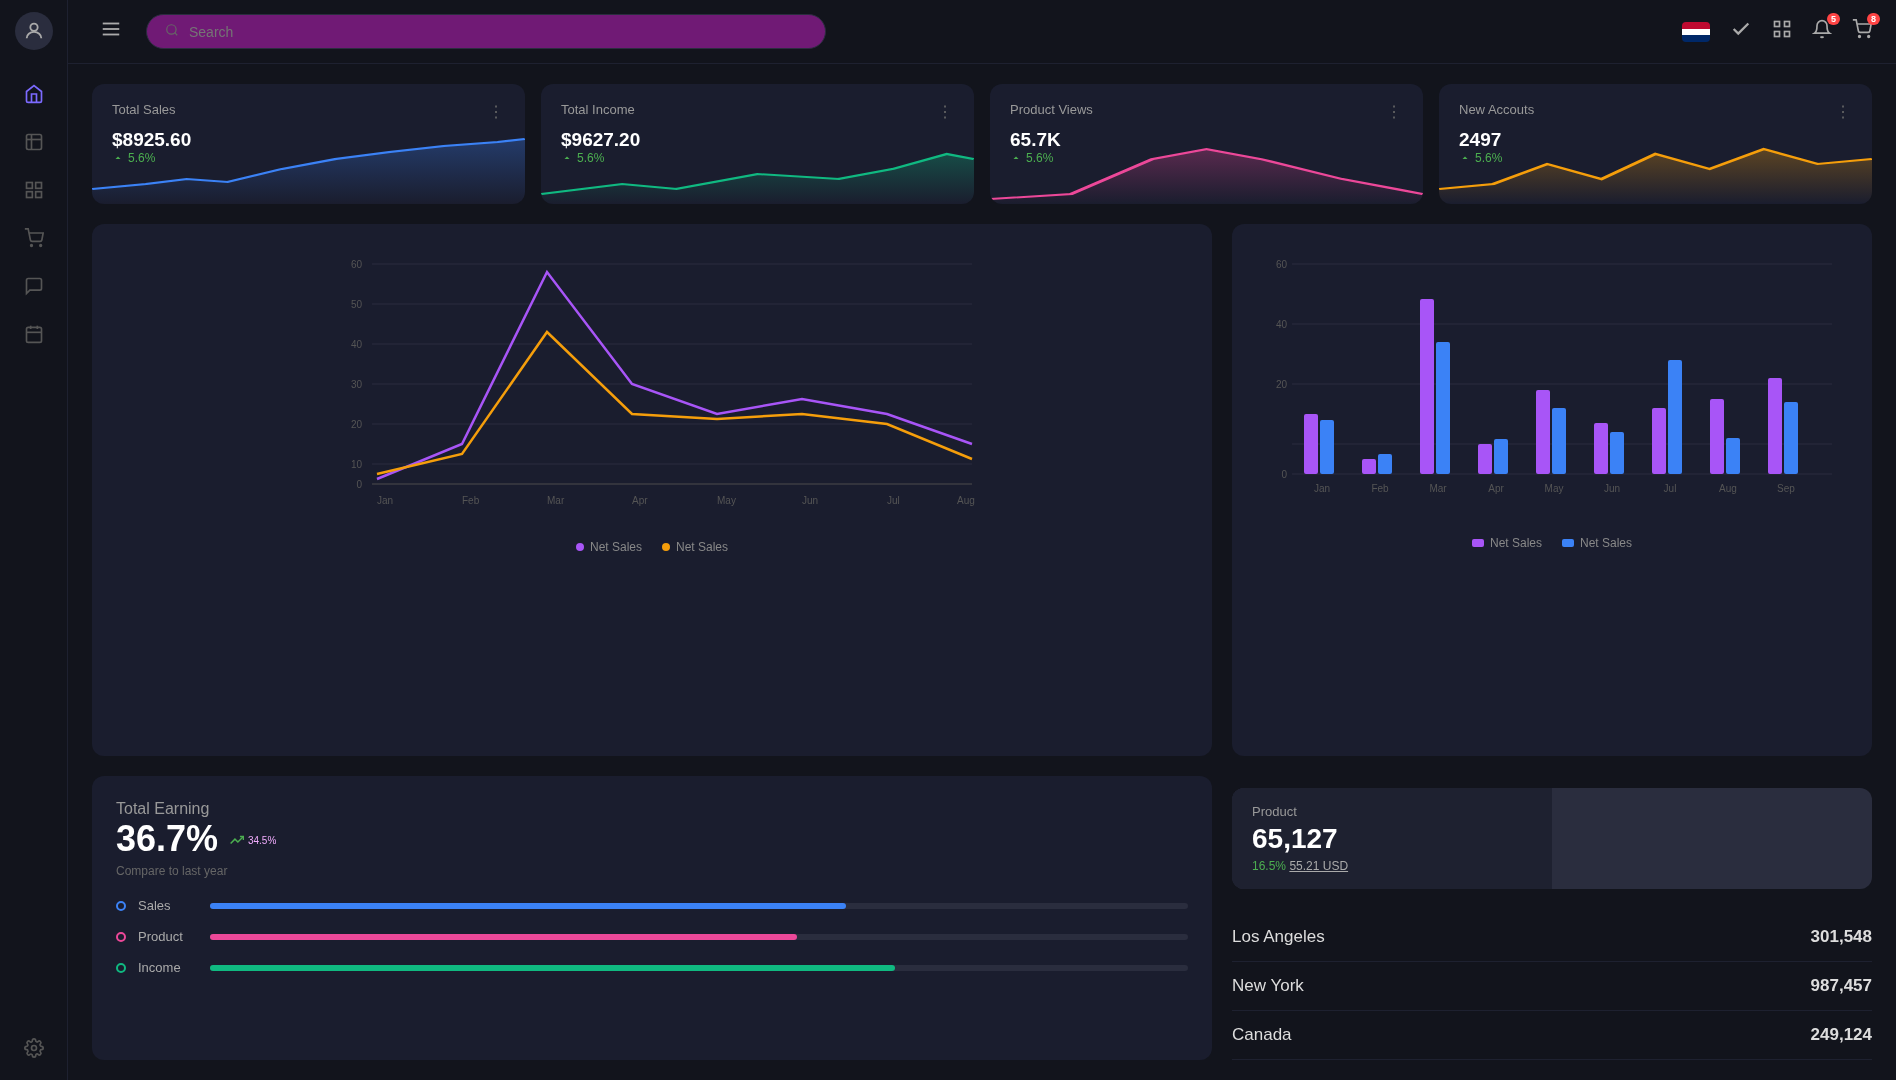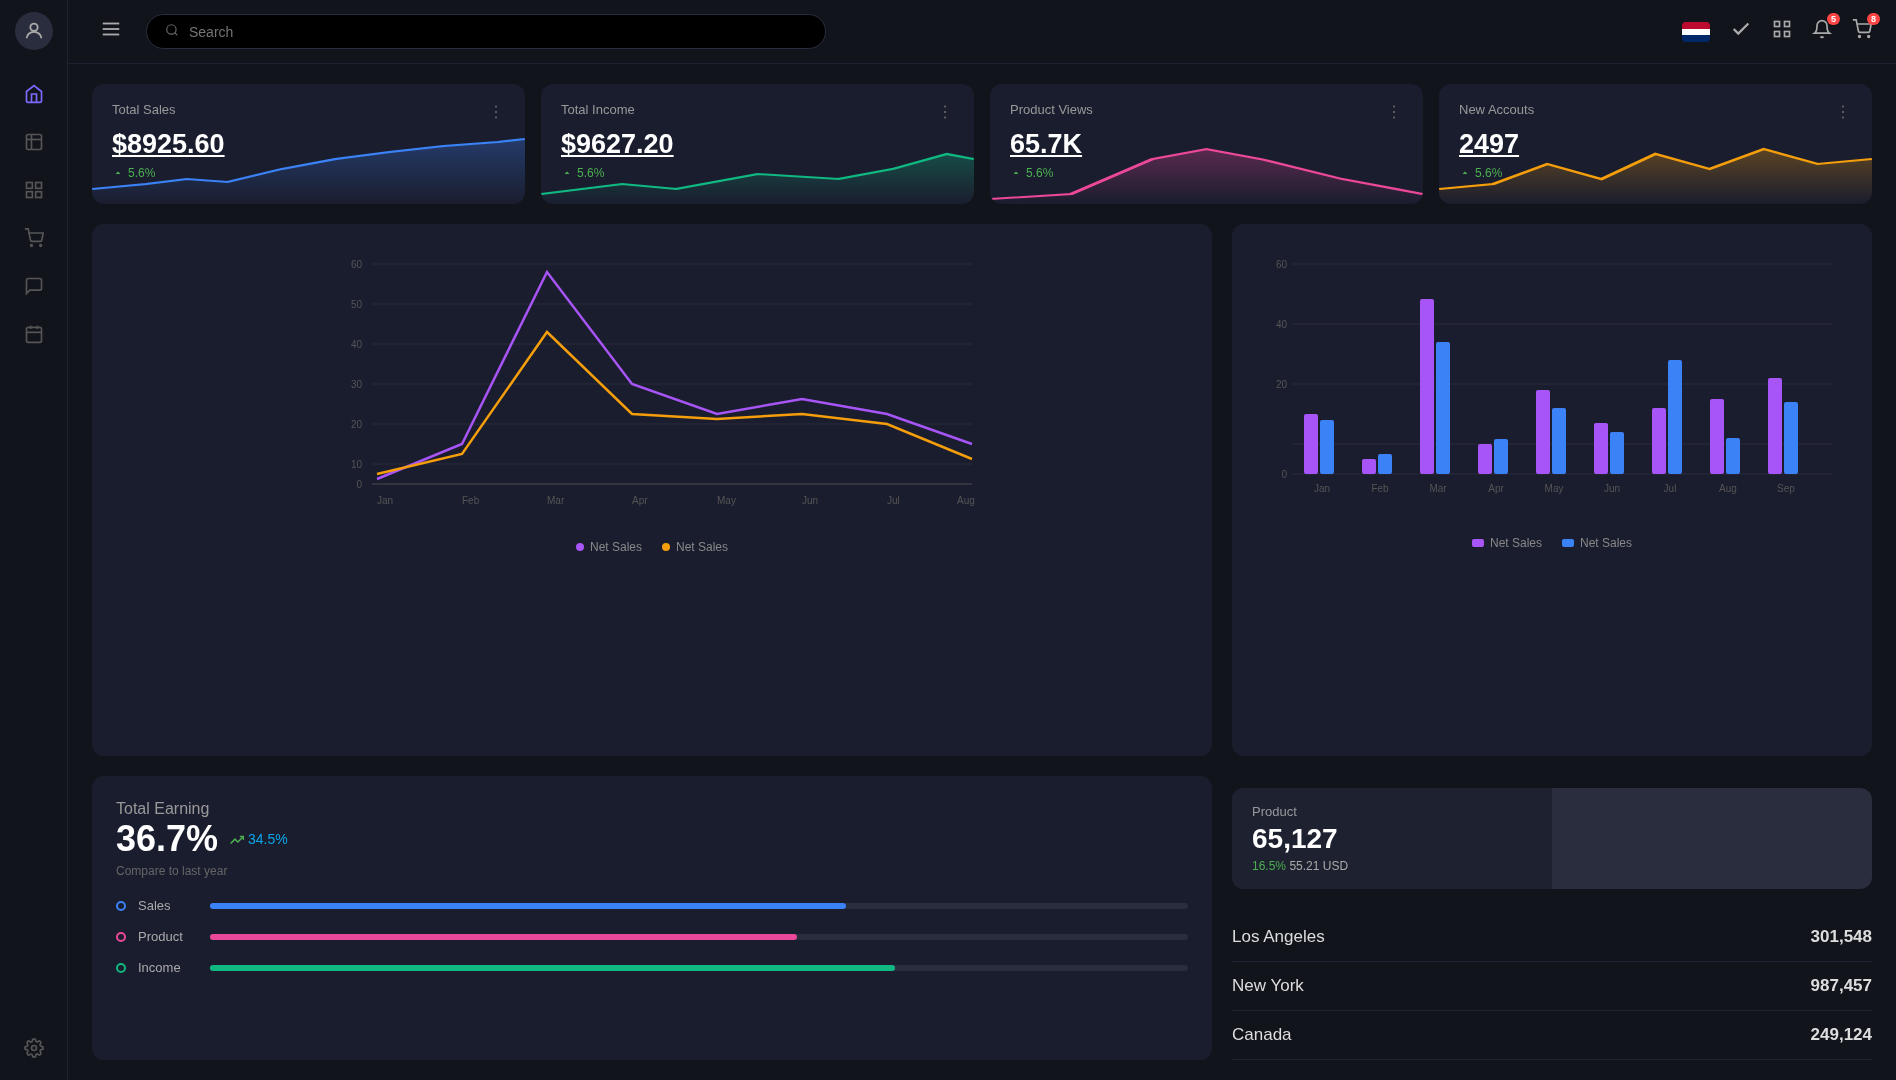--- a/index.html
+++ b/index.html
@@ -68,21 +68,21 @@
     }
     .topbar-menu {
       color: #aaa;
       font-size: 20px;
       cursor: pointer;
       padding: 8px;
     }
     .search-bar {
       flex: 1;
       max-width: 680px;
-      background: #000000;
+      background: #701a75;
       border-radius: 24px;
       display: flex;
       align-items: center;
       padding: 8px 18px;
       gap: 10px;
       border: 1px solid #2a2d3e;
     }
     .search-bar input {
       background: transparent;
       border: none;
@@ -153,25 +153,23 @@
       align-items: flex-start;
       margin-bottom: 8px;
     }
     .stat-title {
       font-size: 13px;
       color: #999;
       font-weight: 500;
     }
     .stat-menu { color: #666; cursor: pointer; font-size: 16px; letter-spacing: 1px; }
     .stat-value {
-      font-size: 27px;
+      font-size: 19px;
       font-weight: 700;
       color: #fff;
-      margin-bottom: 6px;
-      text-decoration: underline;
     }
     .stat-change {
       font-size: 12px;
       color: #4caf50;
       display: flex;
       align-items: center;
       gap: 4px;
     }
     .stat-chart {
       position: absolute;
@@ -589,21 +587,21 @@
 
     <div class="earning-panel">
       <div class="earning-title">Total Earning</div>
       <div style="display:flex; align-items:center; gap:0; margin-bottom:4px;">
         <span class="earning-percent">36.7%</span>
         <span class="earning-growth">
           <svg width="14" height="14" viewBox="0 0 24 24" fill="none" stroke="#4caf50" stroke-width="2.5" style="vertical-align:middle;">
             <polyline points="23 6 13.5 15.5 8.5 10.5 1 18"></polyline>
               <polyline points="17 6 23 6 23 12"></polyline>
           </svg>
-          <span style="color:#0ea5e9; font-size:14px;">34.5%</span>
+          <span style="color:#f0abfc; font-size:10px;">34.5%</span>
         </span>
       </div>
       <div class="earning-compare">Compare to last year</div>
       <div class="progress-list">
         <div class="progress-item">
           <div class="progress-dot" style="border-color:#3b82f6; background:transparent;"></div>
           <span class="progress-label">Sales</span>
           <div class="progress-bar-wrap">
             <div class="progress-bar" style="width:65%; background:#3b82f6;"></div>
           </div>
@@ -625,21 +623,21 @@
       </div>
     </div>
 
     <div style="display:flex; flex-direction:column; gap:12px;">
       <div class="stats-monthly">
         <div class="monthly-cell">
           <div class="monthly-label">Product</div>
           <div class="monthly-value">65,127</div>
           <div class="monthly-sub">
             <span class="monthly-green">16.5%</span>
-            <span style="color:#aaa;"> <span>55.21 USD</span></span>
+            <span style="color:#aaa;text-decoration:underline;"> <span>55.21 USD</span></span>
           </div>
         </div>
       </div>
 
       <div class="location-list">
         <div class="location-item">
           <span class="location-name">Los Angeles</span>
           <span class="location-val">301,548</span>
         </div>
         <div class="location-item">

